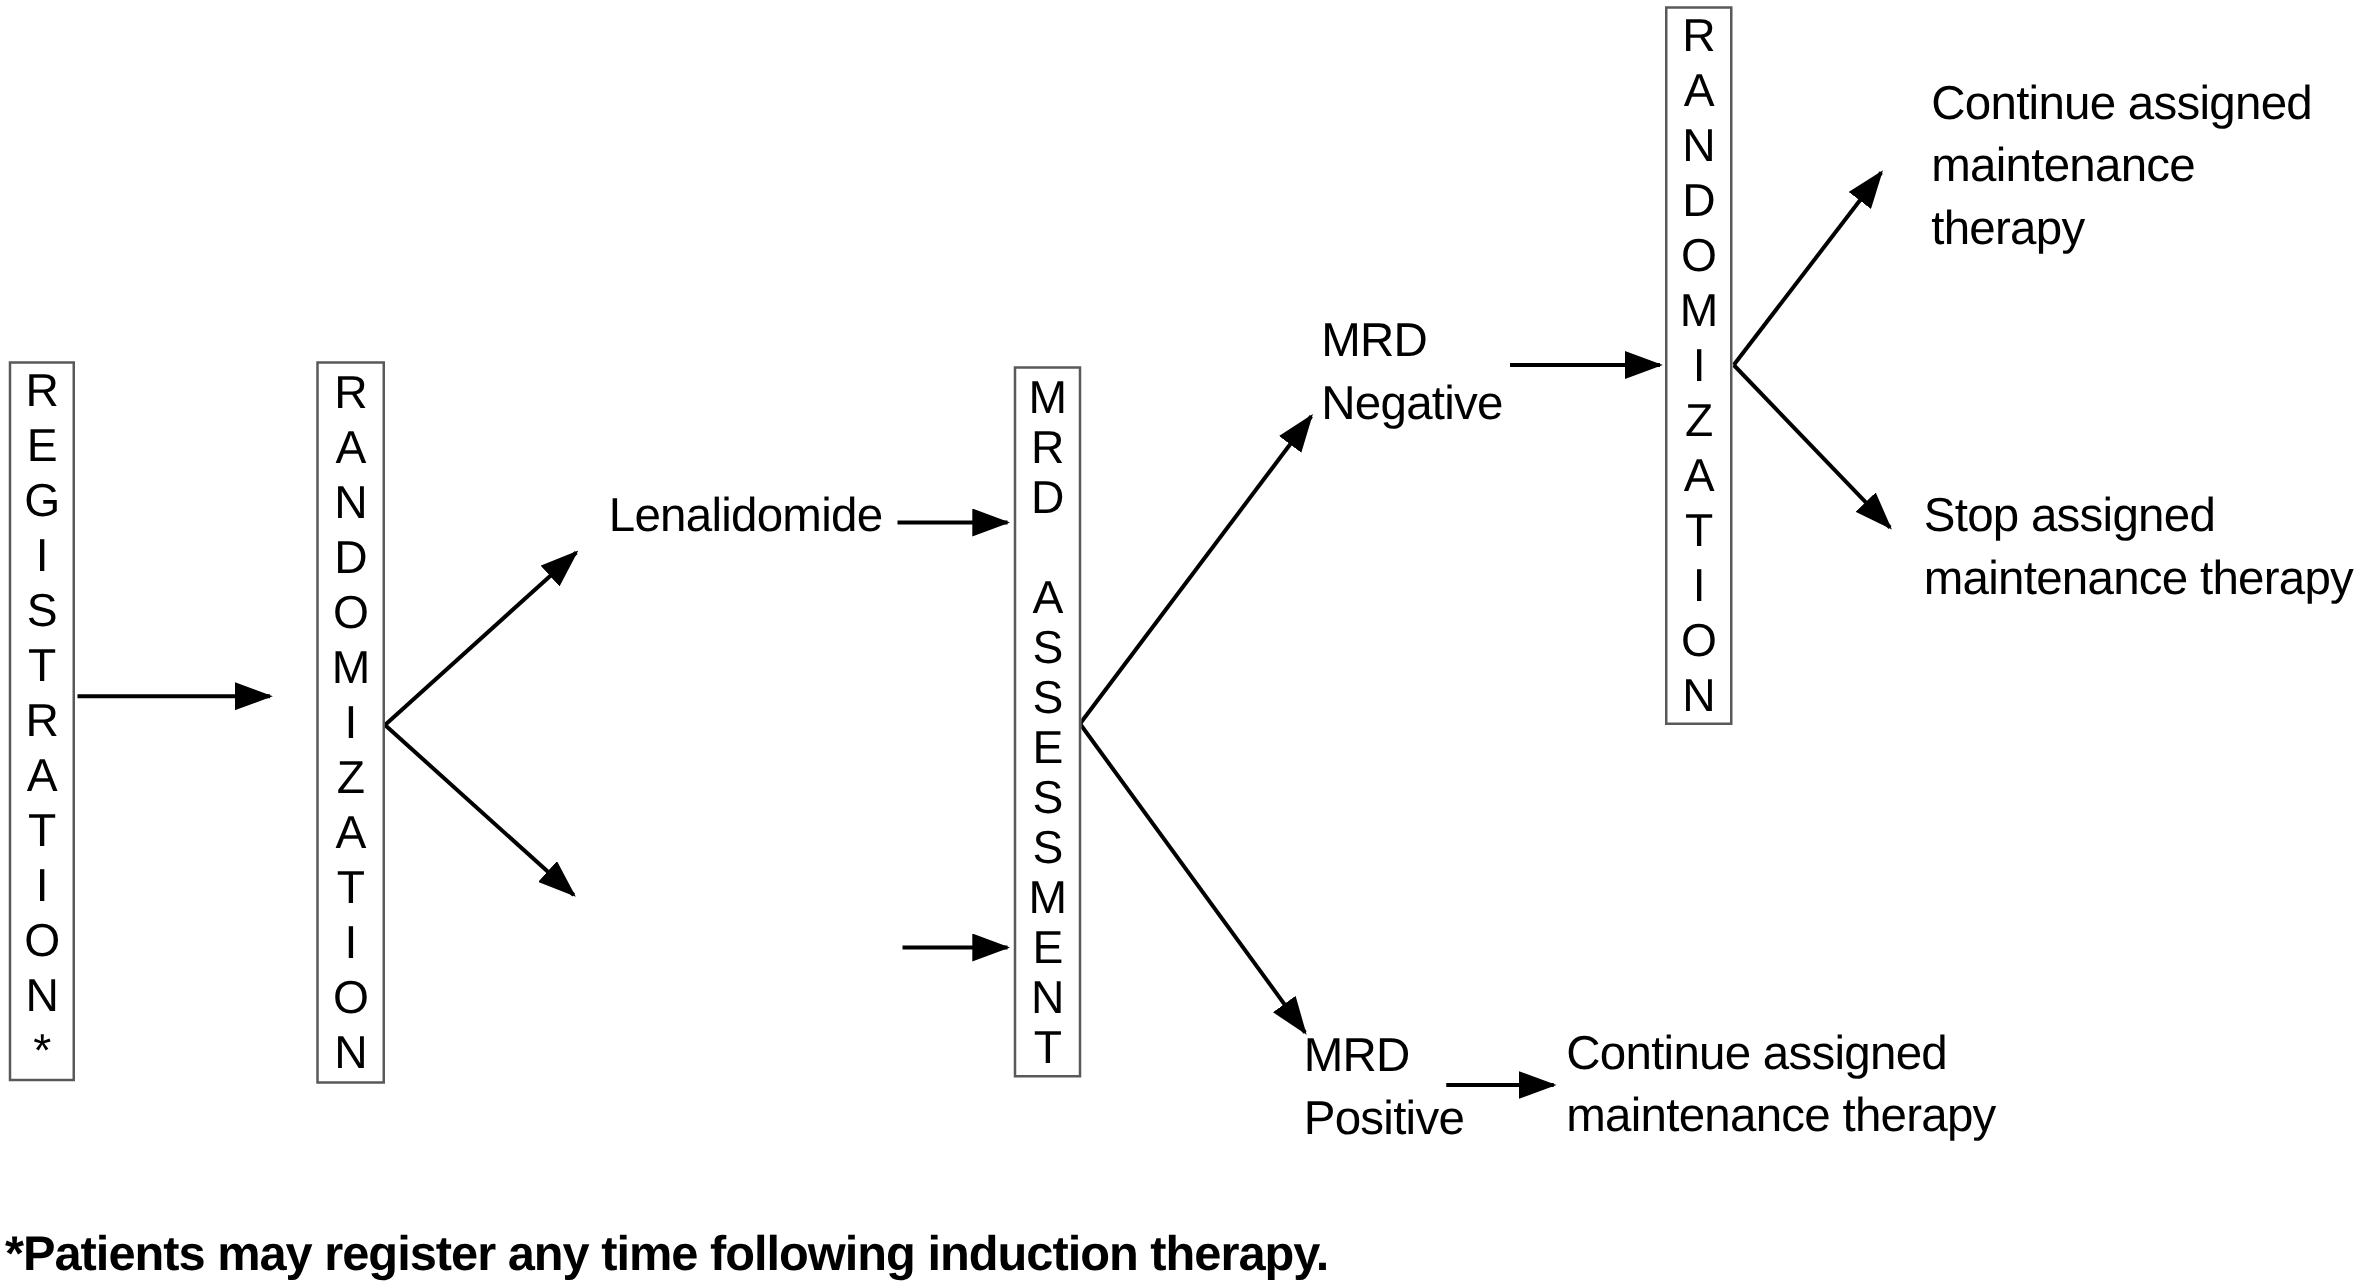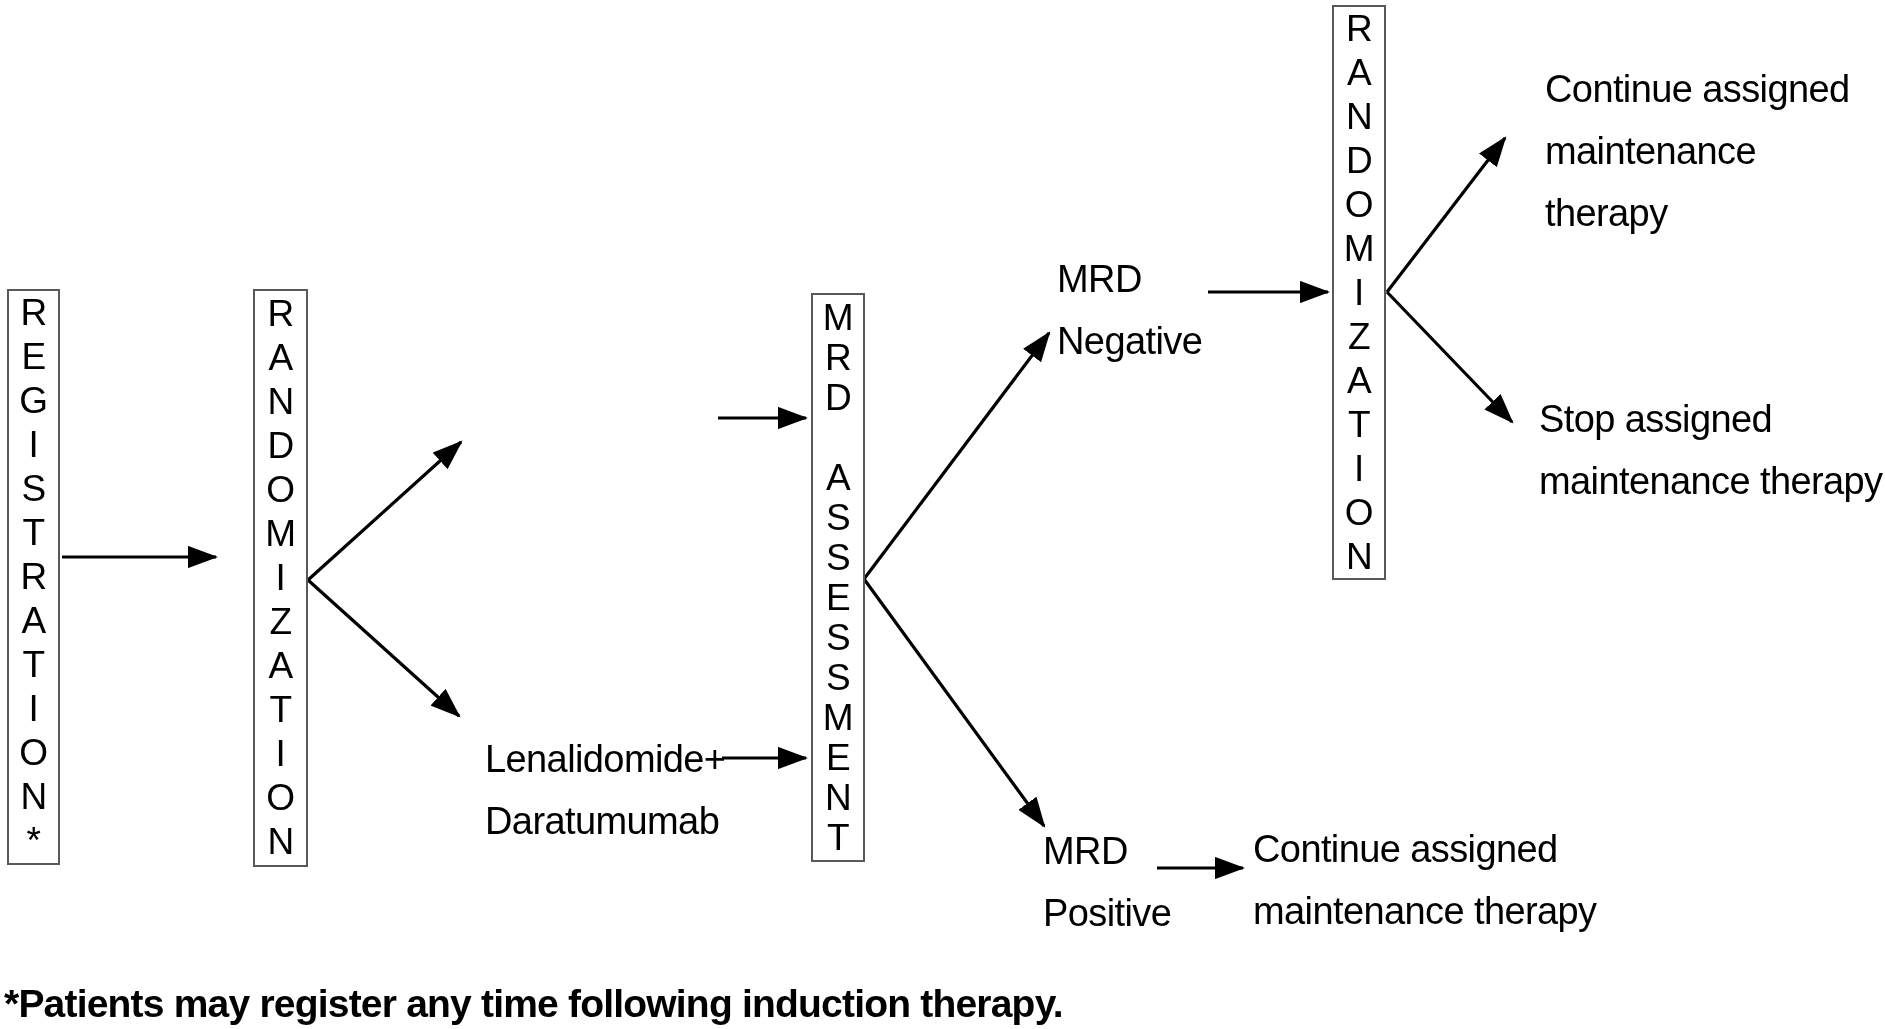--- a/index.html
+++ b/index.html
@@ -44,21 +44,21 @@
   .vbox div {
     display: block;
     width: 100%;
     text-align: center;
   }
   .lh44 div { height: 44px; line-height: 44px; }
   .lh40 div { height: 40px; line-height: 40px; }
   .label {
     position: absolute;
     font-size: 38px;
-    line-height: 62px;
+    line-height: 50px;
     letter-spacing: -0.6px;
     white-space: pre-line;
     font-weight: 500;
   }
   .footnote {
     position: absolute;
     font-size: 39px;
     letter-spacing: -0.8px;
     white-space: nowrap;
     font-weight: 700;
@@ -146,23 +146,22 @@
       <div>M</div>
       <div>I</div>
       <div>Z</div>
       <div>A</div>
       <div>T</div>
       <div>I</div>
       <div>O</div>
       <div>N</div>
     </div>
 
+  <div class="label" style="left:487px; top:388px;">Lenalidomide</div>
 
-  <div class="label" style="left:485px; top:728px;">Lenalidomide+
-Daratumumab</div>
 
   <div class="label" style="left:1057px; top:248px;">MRD
 Negative</div>
 
   <div class="label" style="left:1043px; top:820px;">MRD
 Positive</div>
 
   <div class="label" style="left:1545px; top:58px;">Continue assigned
 maintenance therapy</div>
 

